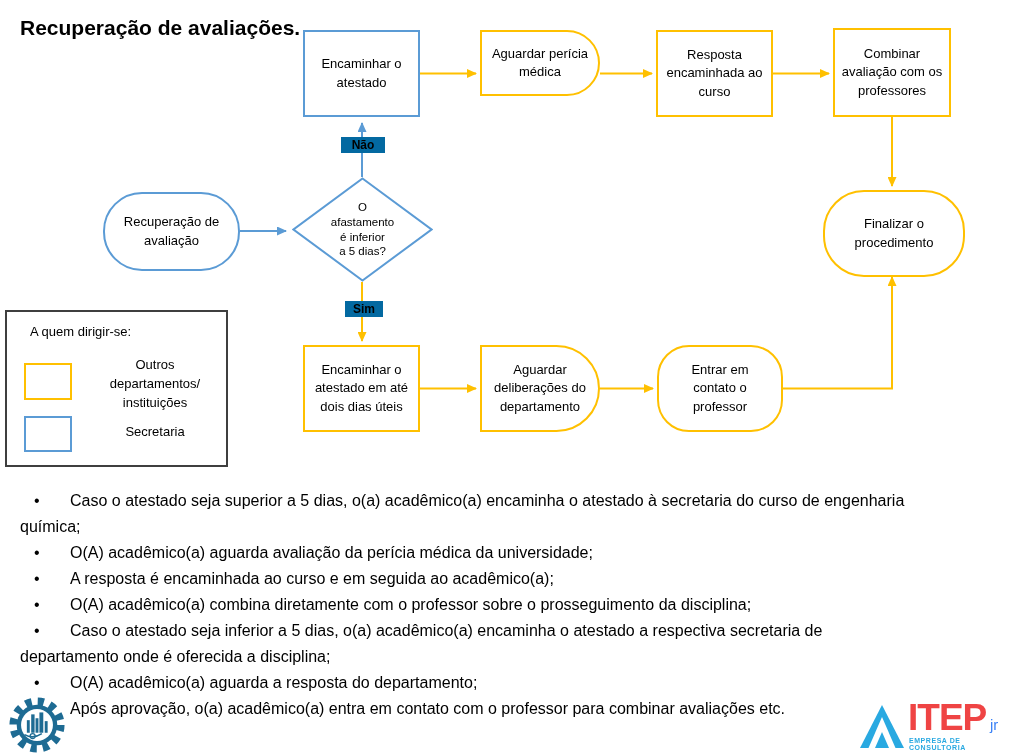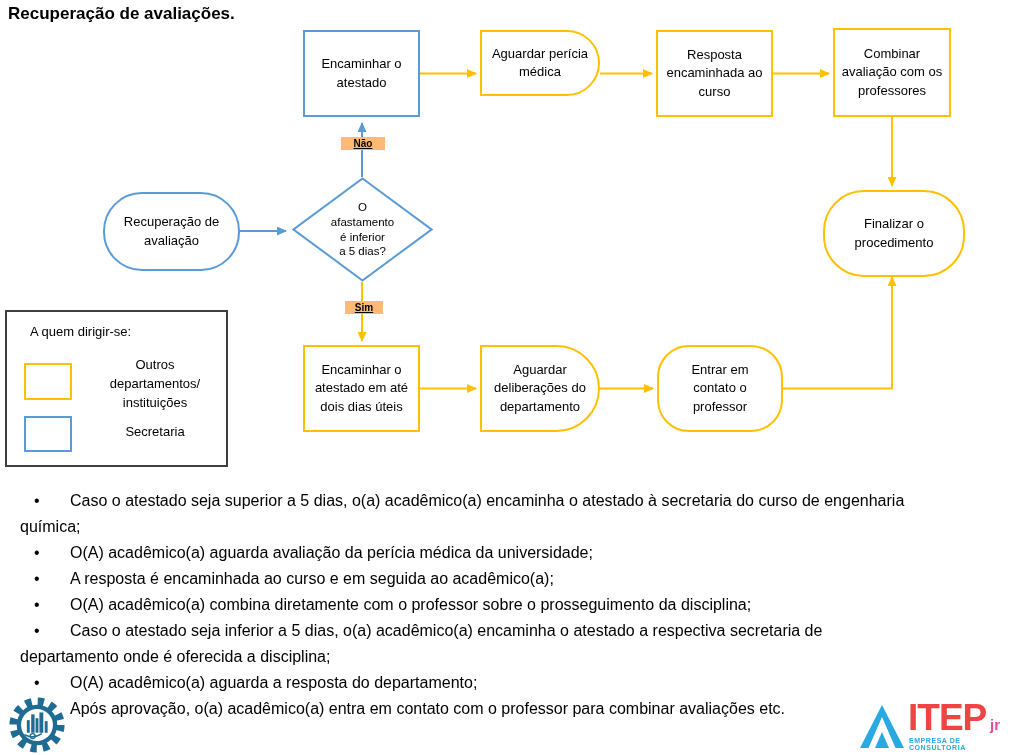--- a/index.html
+++ b/index.html
@@ -1,40 +1,40 @@
 <!DOCTYPE html>
 <html><head>
 <meta charset="utf-8">
 <style>
   html,body{margin:0;padding:0;background:#fff;}
   body{font-family:"Liberation Sans",sans-serif;color:#000;}
   .canvas{position:relative;width:1024px;height:755px;background:#fff;overflow:hidden;}
 
-  .page-title{position:absolute;left:8px;top:4px;font-size:17px;font-weight:bold;margin:0;}
+  .page-title{position:absolute;left:8px;top:4px;font-size:21px;font-weight:bold;margin:12px;}
 
   svg.edges{position:absolute;left:0;top:0;pointer-events:none;}
 
   .node{position:absolute;box-sizing:border-box;background:#fff;border:2px solid;
         display:flex;align-items:center;justify-content:center;text-align:center;
         font-size:13px;line-height:1.42;}
   .node .node-label{white-space:pre-line;}
   .blue{border-color:#5B9BD5;}
   .yellow{border-color:#FFC000;}
   .delay{border-radius:0 44px 44px 0;}
   .stadium-start{border-radius:39px;}
   .stadium-end{border-radius:41px;}
 
   .diamond-wrap{position:absolute;left:292px;top:177px;width:141px;height:105px;}
   .diamond-wrap svg{position:absolute;left:0;top:0;}
   .diamond-wrap .node-label{position:absolute;left:0;top:0;width:100%;height:100%;
         display:flex;align-items:center;justify-content:center;text-align:center;
         font-size:11.5px;line-height:1.3;white-space:pre-line;}
 
-  .edge-label{position:absolute;font-size:10px;font-weight:bold;background:#fdba74;
-        text-align:center;padding:1px 2px;text-decoration:underline;}
+  .edge-label{position:absolute;font-size:12px;font-weight:bold;background:#0369a1;
+        text-align:center;padding:1px 2px;}
 
   .legend{position:absolute;left:5px;top:310px;width:223px;height:157px;
         box-sizing:border-box;border:2px solid #3F3F3F;background:#fff;}
   .legend-title{position:absolute;left:23px;top:12px;font-size:13px;}
   .swatch{position:absolute;left:17px;width:48px;box-sizing:border-box;background:#fff;}
   .swatch-yellow{top:51px;height:37px;border:2.5px solid #FFC000;}
   .swatch-blue{top:104px;height:36px;border:2.5px solid #5B9BD5;}
   .legend-label{position:absolute;left:88px;width:120px;text-align:center;
         font-size:13px;line-height:1.45;white-space:pre-line;}
   .legend-label-1{top:44px;}
@@ -44,21 +44,21 @@
   .note{margin:0;}
   .note .marker{display:inline-block;width:36px;margin-left:14px;}
   .note .note-text{white-space:pre-line;}
 
   .gear-logo{position:absolute;left:8px;top:696px;}
 
   .itep-logo{position:absolute;left:859px;top:702px;width:160px;height:52px;}
   .itep-triangle{position:absolute;left:0;top:2px;}
   .itep-name{position:absolute;left:49px;top:-3px;font-size:37px;line-height:37px;
         font-weight:bold;letter-spacing:-1px;color:#ef4444;}
-  .itep-suffix{position:absolute;left:131px;top:14px;font-size:15px;color:#ec4899;font-weight:bold;}
+  .itep-suffix{position:absolute;left:131px;top:14px;font-size:15px;color:#3b82f6;}
   .itep-tagline{position:absolute;left:50px;top:35px;font-size:7px;font-weight:bold;
         letter-spacing:0.55px;color:#29A9E1;}
 </style>
 </head>
 <body>
 
 <div class="canvas">
 
   <h1 class="page-title">Recuperação de avaliações.</h1>
 

